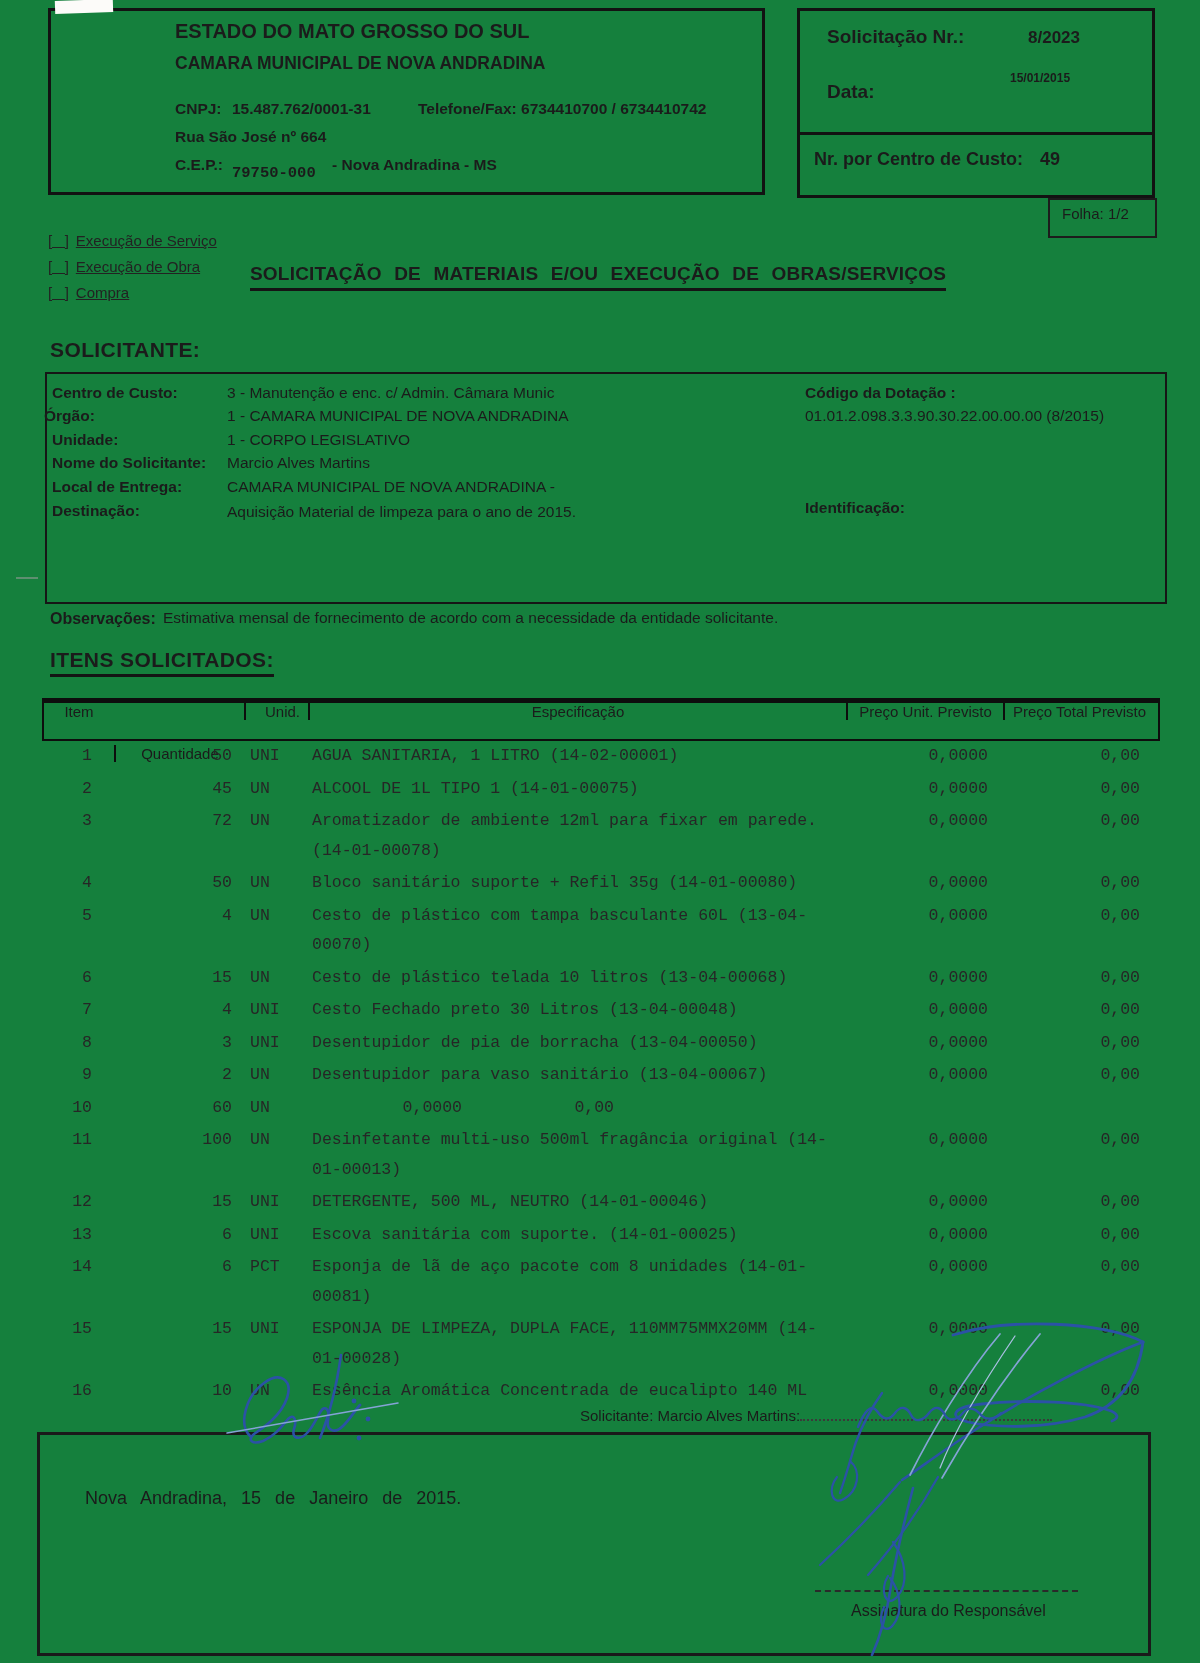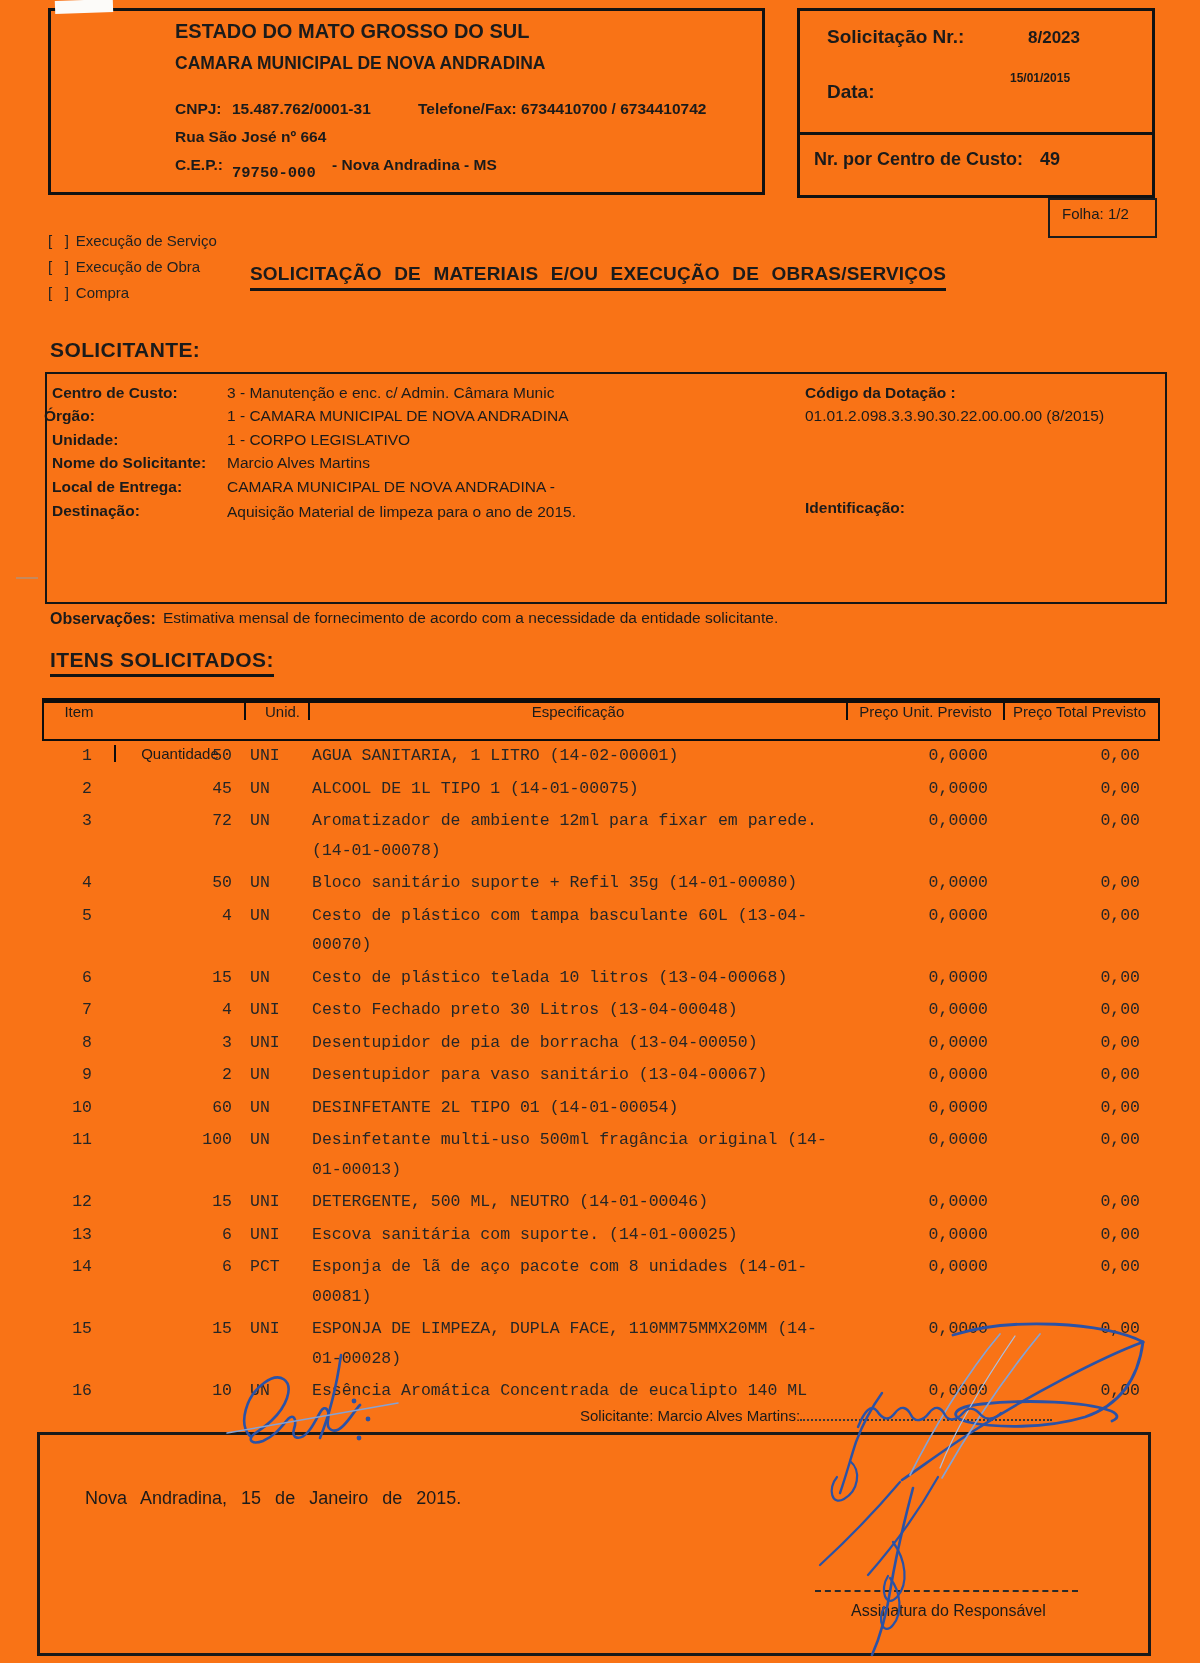--- a/index.html
+++ b/index.html
@@ -1,34 +1,34 @@
 <!DOCTYPE html>
 <html><head>
 <meta charset="utf-8">
 <style>
   html,body{margin:0;padding:0;background:#e8e8e8;}
   .page{
     position:relative;width:1200px;height:1663px;margin:0 auto;
-    background:#f97316;color:#1b1b1b;
+    background:#15803d;color:#1b1b1b;
     font-family:"Liberation Sans",sans-serif;overflow:hidden;
   }
   .abs{position:absolute;}
   .b{font-weight:bold;}
   
   .box-letterhead{left:48px;top:8px;width:711px;height:181px;border:3px solid #121212;}
   .box-req{left:797px;top:8px;width:352px;height:121px;border:3px solid #121212;}
   .box-cc{left:797px;top:132px;width:352px;height:60px;border:3px solid #121212;}
   .box-folha{left:1048px;top:198px;width:105px;height:36px;border:2px solid #1c1c1c;}
   .lh-state{left:175px;top:20px;font-size:20px;}
   .lh-muni{left:175px;top:53px;font-size:17.5px;}
   .lh-line{font-size:15.5px;}
   .artifact{left:55px;top:0px;width:58px;height:13px;background:#fcfbf9;transform:rotate(-2deg);}
   .scan-dash{left:16px;top:577px;width:22px;height:2px;background:#9a9a9a;opacity:.55;}
   
-  .cb-row{font-size:15px;color:#222;}
+  .cb-row{font-size:15px;color:#222;text-decoration:underline;}
   .cb-glyph{white-space:pre;margin-right:7px;}
   .doc-title{left:250px;top:263px;font-size:19px;font-weight:bold;word-spacing:7px;
     white-space:nowrap;border-bottom:3px solid #141414;padding-bottom:3px;letter-spacing:.2px;}
   
   .sec-heading{font-size:21px;font-weight:bold;letter-spacing:.4px;}
   .underlined{border-bottom:3px solid #141414;padding-bottom:2px;}
   .box-solicitante{left:45px;top:372px;width:1118px;height:228px;border:2px solid #161616;}
   .f-label{font-size:15.5px;font-weight:bold;}
   .f-value{font-size:15.5px;}
   
@@ -243,23 +243,20 @@
           <span class="spec-line">Desentupidor para vaso sanitário (13-04-00067)</span>
         </span>
       <span class="c-punit">0,0000</span>
       <span class="c-ptotal">0,00</span>
     </div>
 
     <div class="item-row">
       <span class="c-item">10</span>
       <span class="c-qty">60</span>
       <span class="c-unit">UN</span>
-      <span class="c-spec">
-          <span class="spec-line">DESINFETANTE 2L TIPO 01 (14-01-00054)</span>
-        </span>
       <span class="c-punit">0,0000</span>
       <span class="c-ptotal">0,00</span>
     </div>
 
     <div class="item-row">
       <span class="c-item">11</span>
       <span class="c-qty">100</span>
       <span class="c-unit">UN</span>
       <span class="c-spec">
           <span class="spec-line">Desinfetante multi-uso 500ml fragância original (14-</span>

